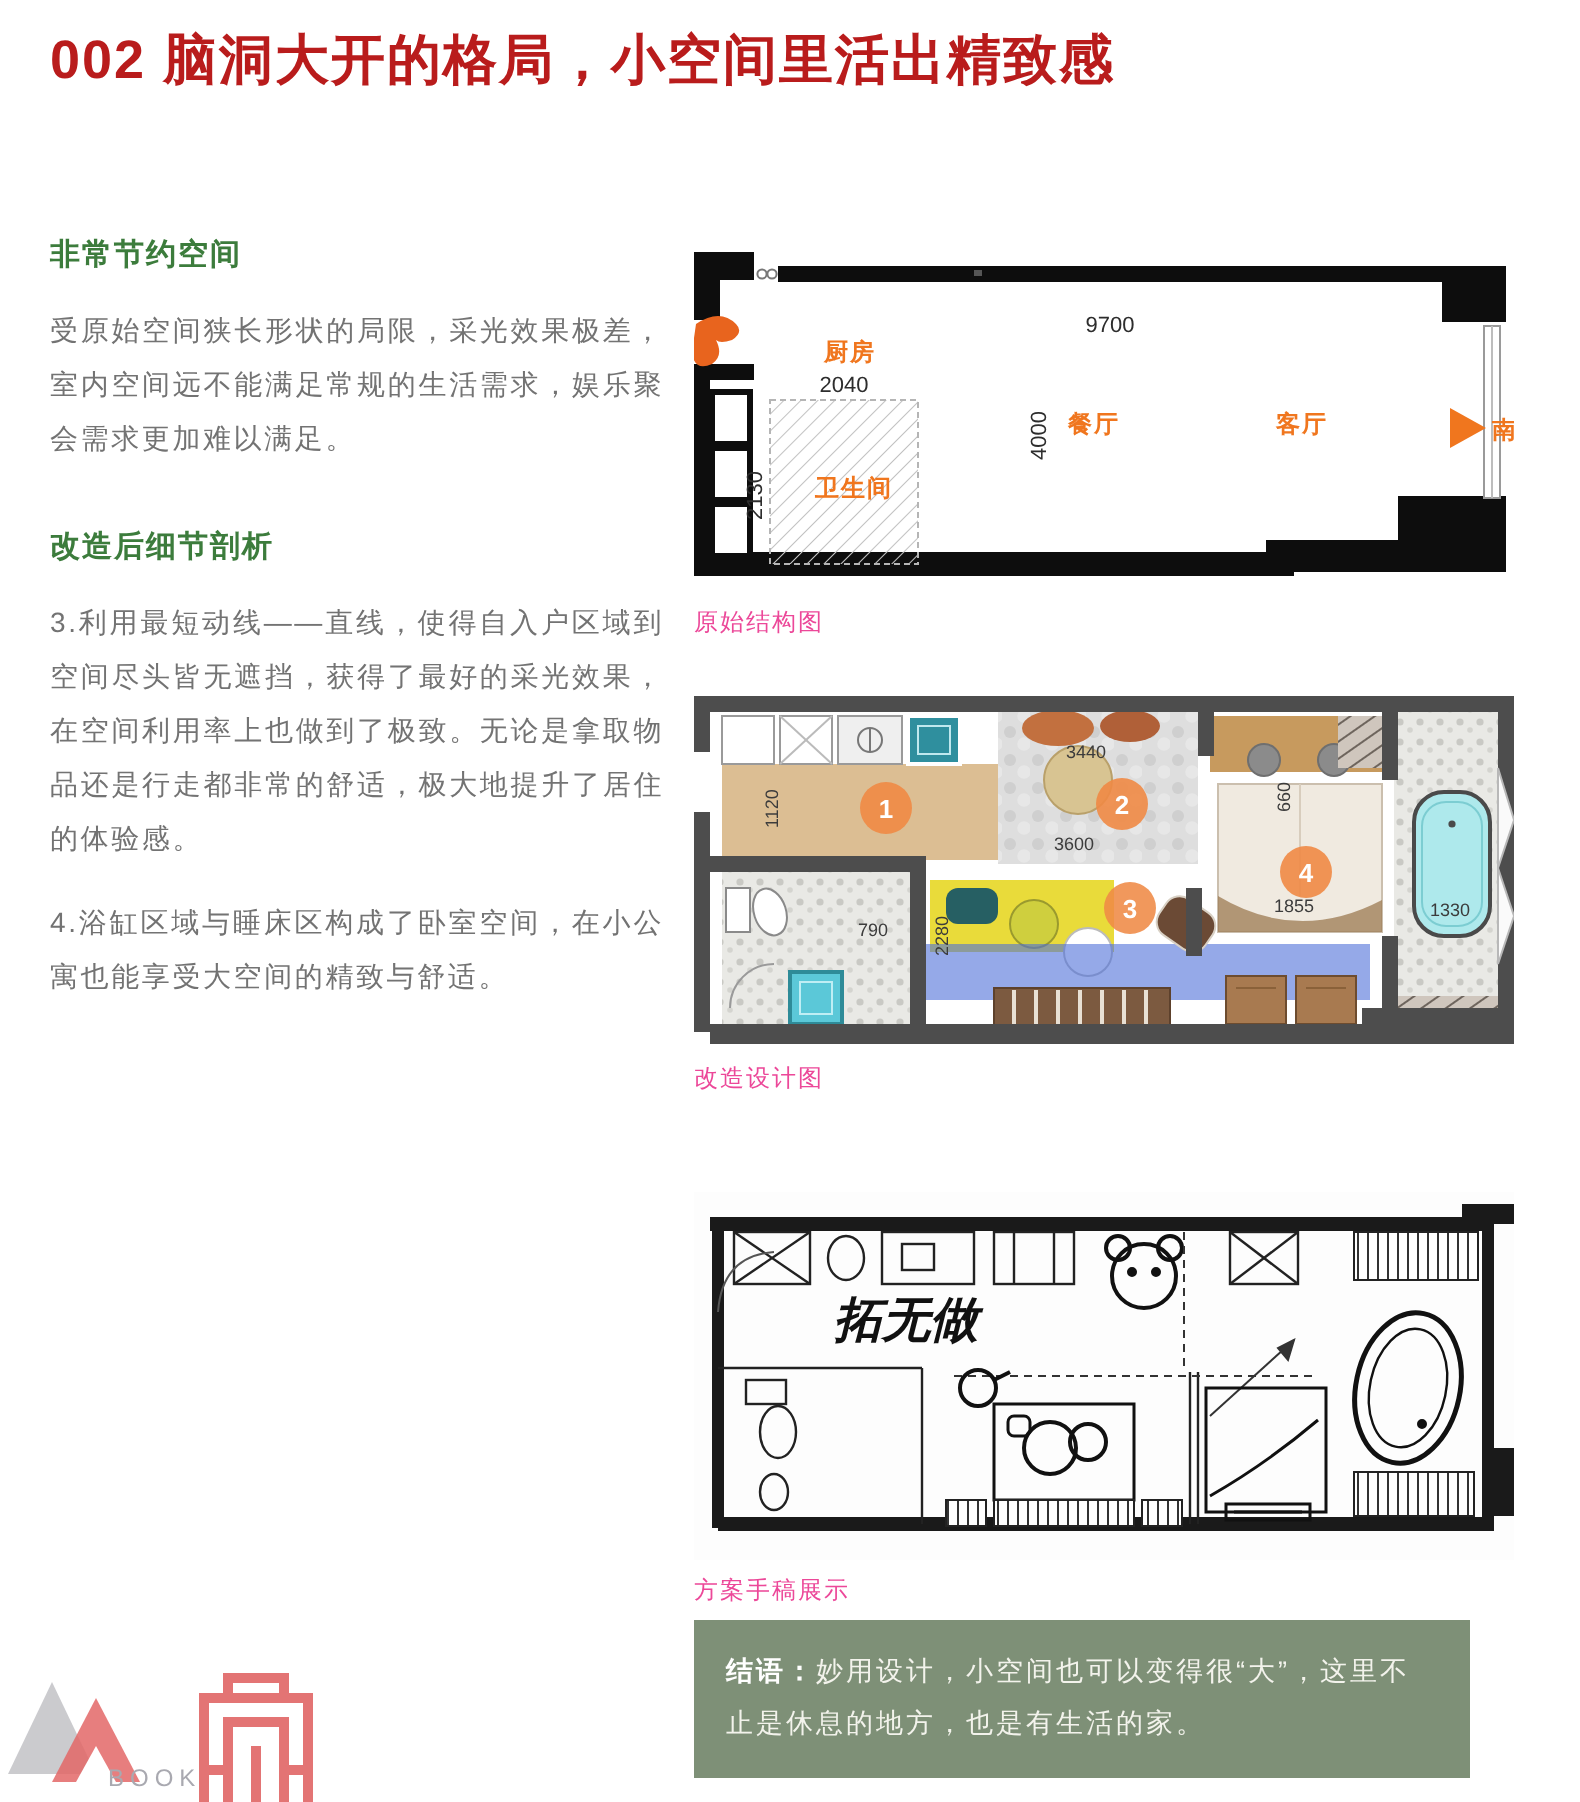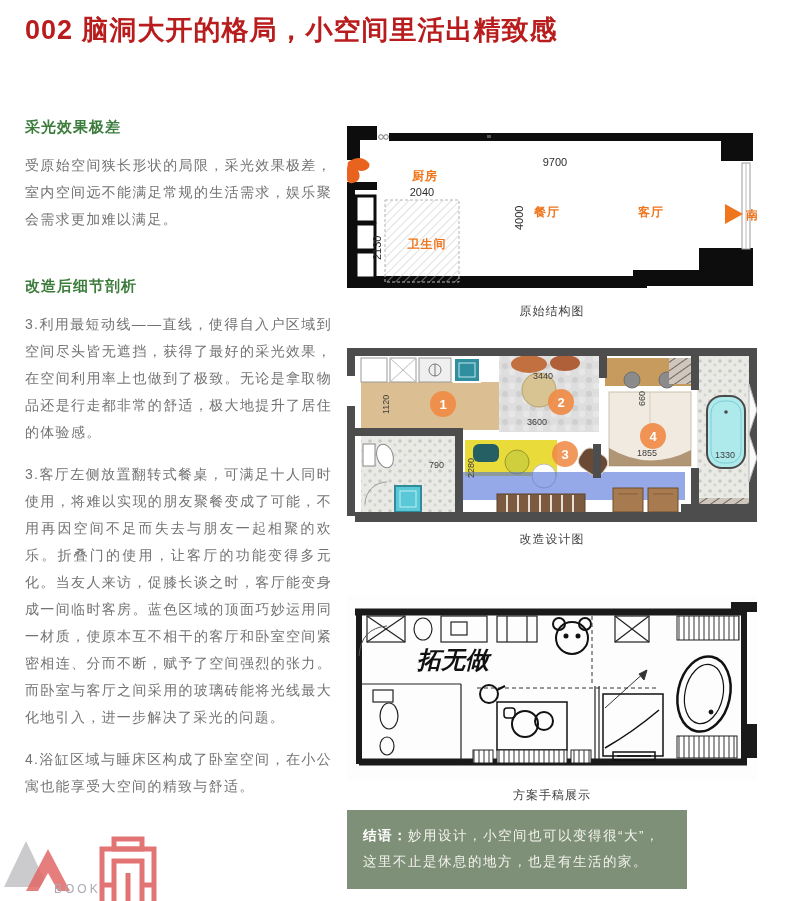--- a/index.html
+++ b/index.html
@@ -2,55 +2,54 @@
 <html><head>
 <meta charset="utf-8">
 <style>
   html,body{margin:0;padding:0;background:#ffffff;}
   .page{position:relative;width:790px;height:901px;background:#fff;overflow:hidden;
         font-family:"Liberation Sans","DejaVu Sans",sans-serif;}
   .title{position:absolute;left:25px;top:12px;width:740px;
          font-size:27px;font-weight:bold;color:#b91c1c;letter-spacing:1px;}
   .left-col{position:absolute;left:25px;top:118px;width:307px;}
   .sec-head{color:#3c7c3c;font-size:15px;font-weight:bold;letter-spacing:1px;margin:0 0 15px 0;}
-  .sec-head.second{margin-top:44px;font-family:Liberation Mono, monospace;}
+  .sec-head.second{margin-top:31px;font-family:Liberation Mono, monospace;}
   .body-p{font-size:14px;color:#737373;line-height:27px;letter-spacing:1.3px;
           text-align:justify;margin:0 0 15px 0;}
   .right-col{position:absolute;left:347px;top:0;width:412px;}
   .fig{position:absolute;left:0;width:410px;}
   .fig svg{display:block;}
-  .fig-caption{text-align:center;color:#404040;font-size:12px;margin-top:7px;letter-spacing:1px;}
+  .fig-caption{text-align:left;color:#ec4899;font-size:12px;margin-top:7px;letter-spacing:1px;}
   .fig1{top:126px;}
   .fig2{top:348px;}
   .fig3{top:596px;}
-  .conclusion{position:absolute;left:0;top:810px;width:340px;box-sizing:border-box;
+  .conclusion{position:absolute;left:0;top:810px;width:388px;box-sizing:border-box;
               background:#7e9077;color:#f3f3ec;padding:13px 16px 14px 16px;
               font-size:13.5px;line-height:26px;letter-spacing:1.5px;}
   .conclusion strong{color:#ffffff;font-weight:bold;}
   .watermark{position:absolute;left:4px;top:833px;opacity:.92;pointer-events:none;}
   .orange-label{fill:#f0761e;font-weight:bold;font-size:12px;letter-spacing:1px;}
   .dim{fill:#2d2d2d;font-size:11px;}
   .dim2{fill:#3c3c3c;font-size:9px;}
   .marker-num{fill:#ffffff;font-weight:bold;font-size:13px;}
   text{font-family:"Liberation Sans","DejaVu Sans",sans-serif;}
 </style>
 </head>
 <body>
 
 <div class="page">
 
   <div class="title">002 脑洞大开的格局，小空间里活出精致感</div>
 
   <div class="left-col">
-    <h2 class="sec-head">采光效果极差</h2>
+    <h2 class="sec-head">非常节约空间</h2>
     <p class="body-p">受原始空间狭长形状的局限，采光效果极差，室内空间远不能满足常规的生活需求，娱乐聚会需求更加难以满足。</p>
 
     <h2 class="sec-head second">改造后细节剖析</h2>
     <p class="body-p">3.利用最短动线——直线，使得自入户区域到空间尽头皆无遮挡，获得了最好的采光效果，在空间利用率上也做到了极致。无论是拿取物品还是行走都非常的舒适，极大地提升了居住的体验感。</p>
-    <p class="body-p">3.客厅左侧放置翻转式餐桌，可满足十人同时使用，将难以实现的朋友聚餐变成了可能，不用再因空间不足而失去与朋友一起相聚的欢乐。折叠门的使用，让客厅的功能变得多元化。当友人来访，促膝长谈之时，客厅能变身成一间临时客房。蓝色区域的顶面巧妙运用同一材质，使原本互不相干的客厅和卧室空间紧密相连、分而不断，赋予了空间强烈的张力。而卧室与客厅之间采用的玻璃砖能将光线最大化地引入，进一步解决了采光的问题。</p>
     <p class="body-p">4.浴缸区域与睡床区构成了卧室空间，在小公寓也能享受大空间的精致与舒适。</p>
   </div>
 
   <div class="right-col">
 
     <div class="fig fig1">
       <svg width="410" height="170" viewBox="0 0 410 170">
         <defs>
           <pattern id="hatch1" width="6" height="6" patternTransform="rotate(45)" patternUnits="userSpaceOnUse">
             <line x1="0" y1="0" x2="0" y2="6" stroke="#c2c2c2" stroke-width="1"></line>

